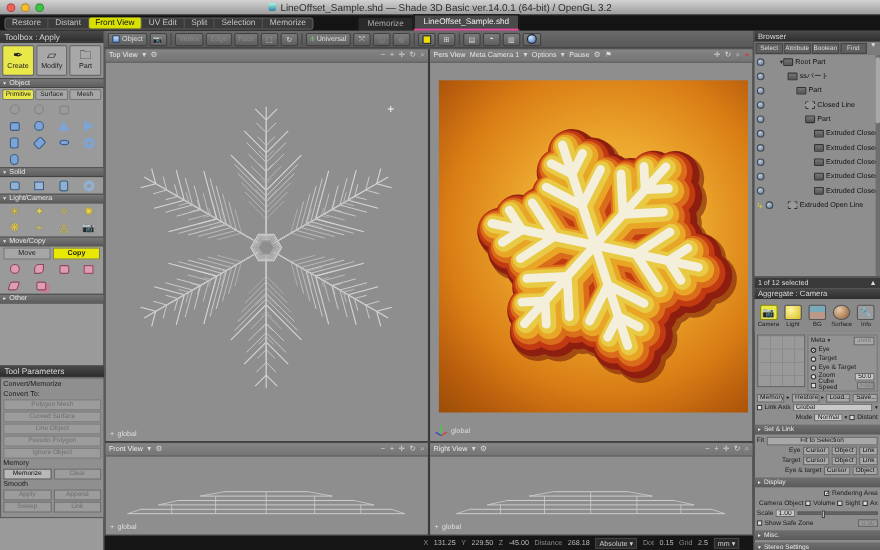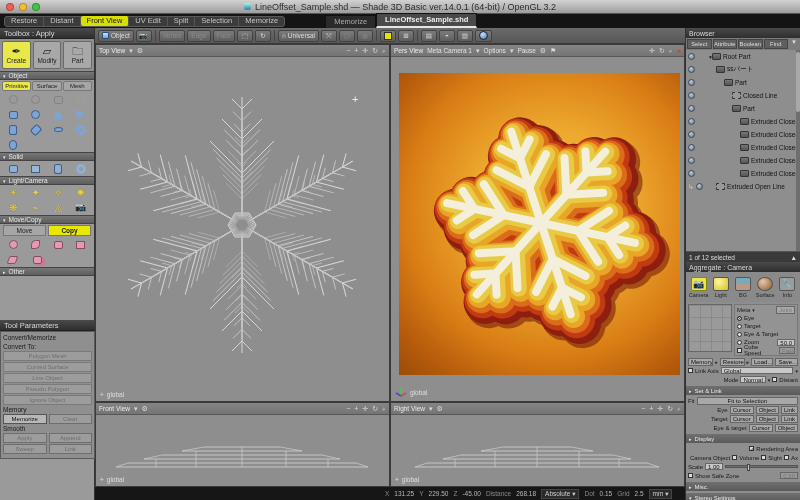--- a/index.html
+++ b/index.html
@@ -17,21 +17,21 @@
   .doc-ico{ width:7px;height:7px;border-radius:2px;background:linear-gradient(#9fd,#37a);display:inline-block;margin-right:4px; }
 
   
   .menubar { position:absolute; left:0; top:14px; width:800px; height:14px; background:#141414; display:flex; align-items:center; }
   .wsgroup { display:flex; margin-left:4px; background:#3b3b3b; border:1px solid #5a5a5a; border-radius:3px; height:11px; align-items:center; }
   .wstab { padding:0 6px; color:#c4c4c4; font-size:7.5px; border-right:1px solid #555; cursor:default; line-height:10px; }
   .wstab:last-child{border-right:none;}
   .wstab.active { color:#111; background:#d8e000; border-radius:2px; }
   .doctabs { display:flex; margin-left:40px; height:14px; align-items:flex-end; }
   .doctab { padding:1px 8px 2px; font-size:7.5px; color:#aaa; background:#2a2a2a; border:1px solid #111; border-bottom:none; }
-  .doctab.active { color:#eee; background:#4a4a4a; border-bottom:2px solid #e5e5e5;font-weight:bold; }
+  .doctab.active { color:#eee; background:#4a4a4a; border-bottom:2px solid #ec4899; }
 
   
   .toolbox { position:absolute; left:0; top:28px; width:95px; height:472px; background:#9a9a9a; border-right:1px solid #333; }
   .center  { position:absolute; left:95px; top:28px; width:590px; height:472px; background:#6f6f6f; }
   .rightpanel { position:absolute; left:685px; top:28px; width:115px; height:472px; background:#8e8e8e; border-left:1px solid #333; }
 
   
   .panelhead { height:11px; background:linear-gradient(#4a4a4a,#2e2e2e); color:#d8d8d8;
     font-size:7.5px; display:flex; align-items:center; padding:0 4px; border-bottom:1px solid #222; }
   .bigtabs { display:flex; gap:2px; padding:2px; background:#8f8f8f; }
@@ -55,21 +55,21 @@
   .to { width:10px; height:10px; border-radius:50%; border:3px solid #7da4d6; }
   .ghost { opacity:.35; filter:grayscale(1); }
   .pk { background:#e09cb4 !important; border-color:#8c4a62 !important; }
   .star { color:#e8d050; font-size:10px; text-shadow:0 0 1px #6a5a10; line-height:10px; }
   .cam { color:#444; font-size:9px; line-height:9px; }
   .mcbtns { display:flex; gap:2px; padding:1px 3px; }
   .mcbtn { flex:1; text-align:center; font-size:6.5px; color:#222; background:#a6a6a6; border:1px solid #777; padding:1px 0; }
   .mcbtn.active { background:#e8e800; font-weight:bold; }
 
   
-  .tparams { position:absolute; left:0; top:292px; width:95px; }
+  .tparams { position:absolute; left:0; top:304px; width:95px; }
   .tp-body { background:#8f8f8f; border:1px solid #5a5a5a; padding:1px 2px 3px; }
   .tp-sub { font-size:6.5px; color:#1a1a1a; padding:1px 0; }
   .tp-label { font-size:6.5px; color:#1a1a1a; margin:1px 0; }
   .cvbtn { display:block; width:100%; text-align:center; font-size:6px; color:#6e6e6e;
     background:#9c9c9c; border:1px solid #7a7a7a; margin:1px 0; padding:1px 0; }
   .duo { display:flex; gap:2px; margin:1px 0; }
   .duo .b { flex:1; text-align:center; font-size:6px; border:1px solid #6e6e6e; padding:1px 0; color:#6e6e6e; background:#9c9c9c; }
   .duo .b.on { color:#111; background:#b8b8b8; border-color:#555; }
 
   

